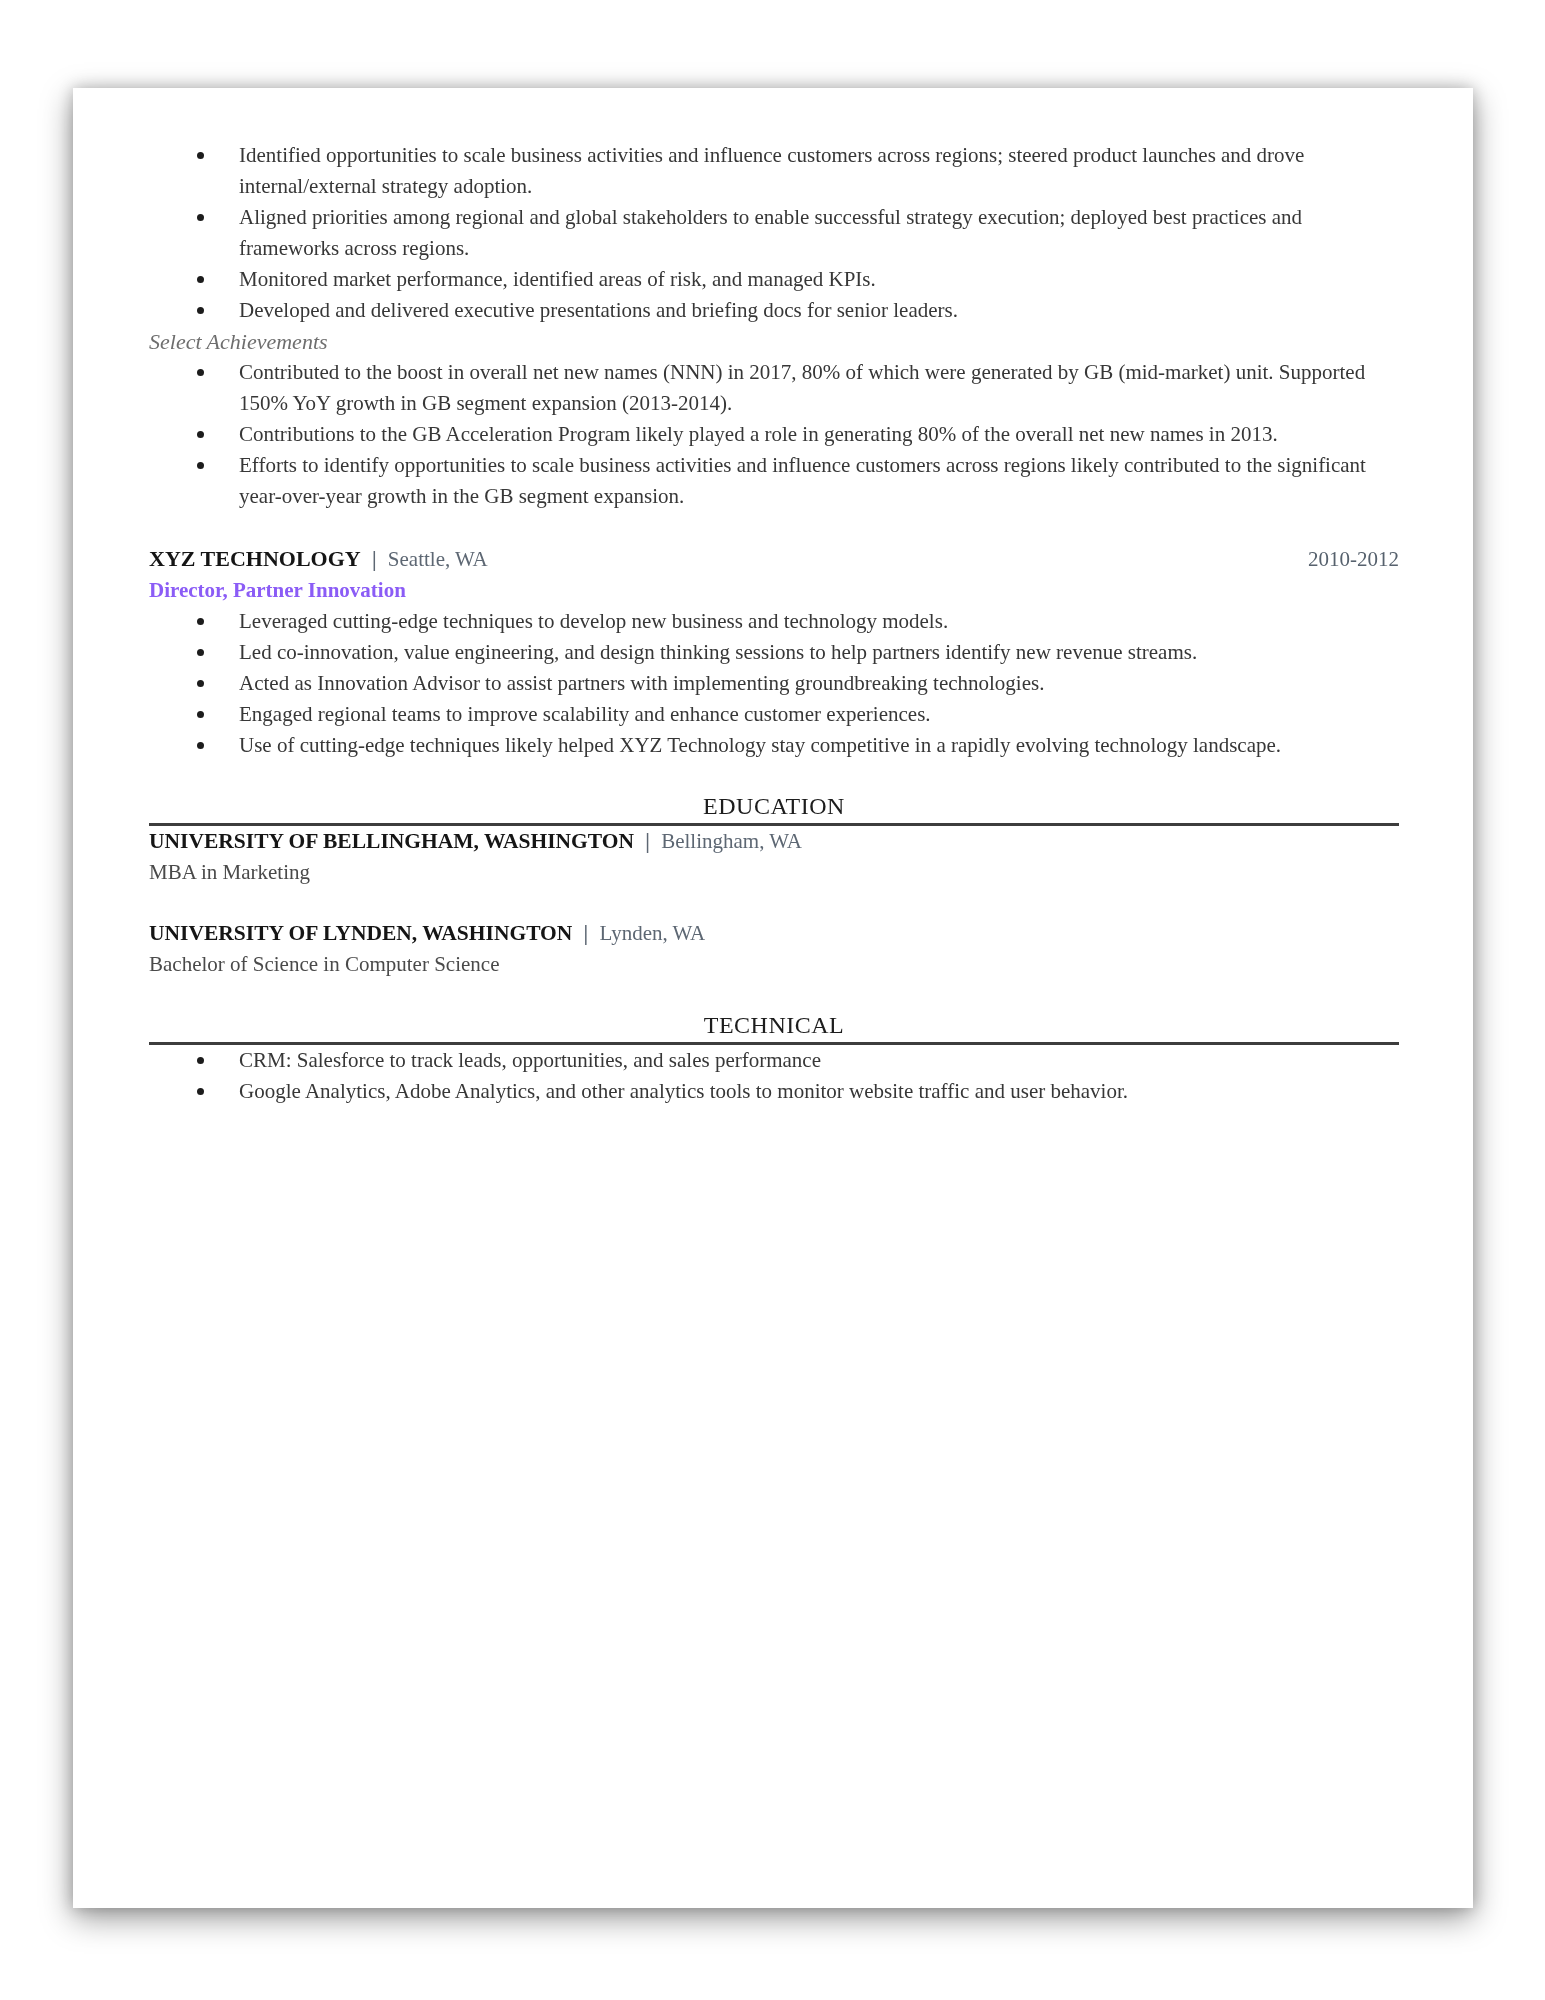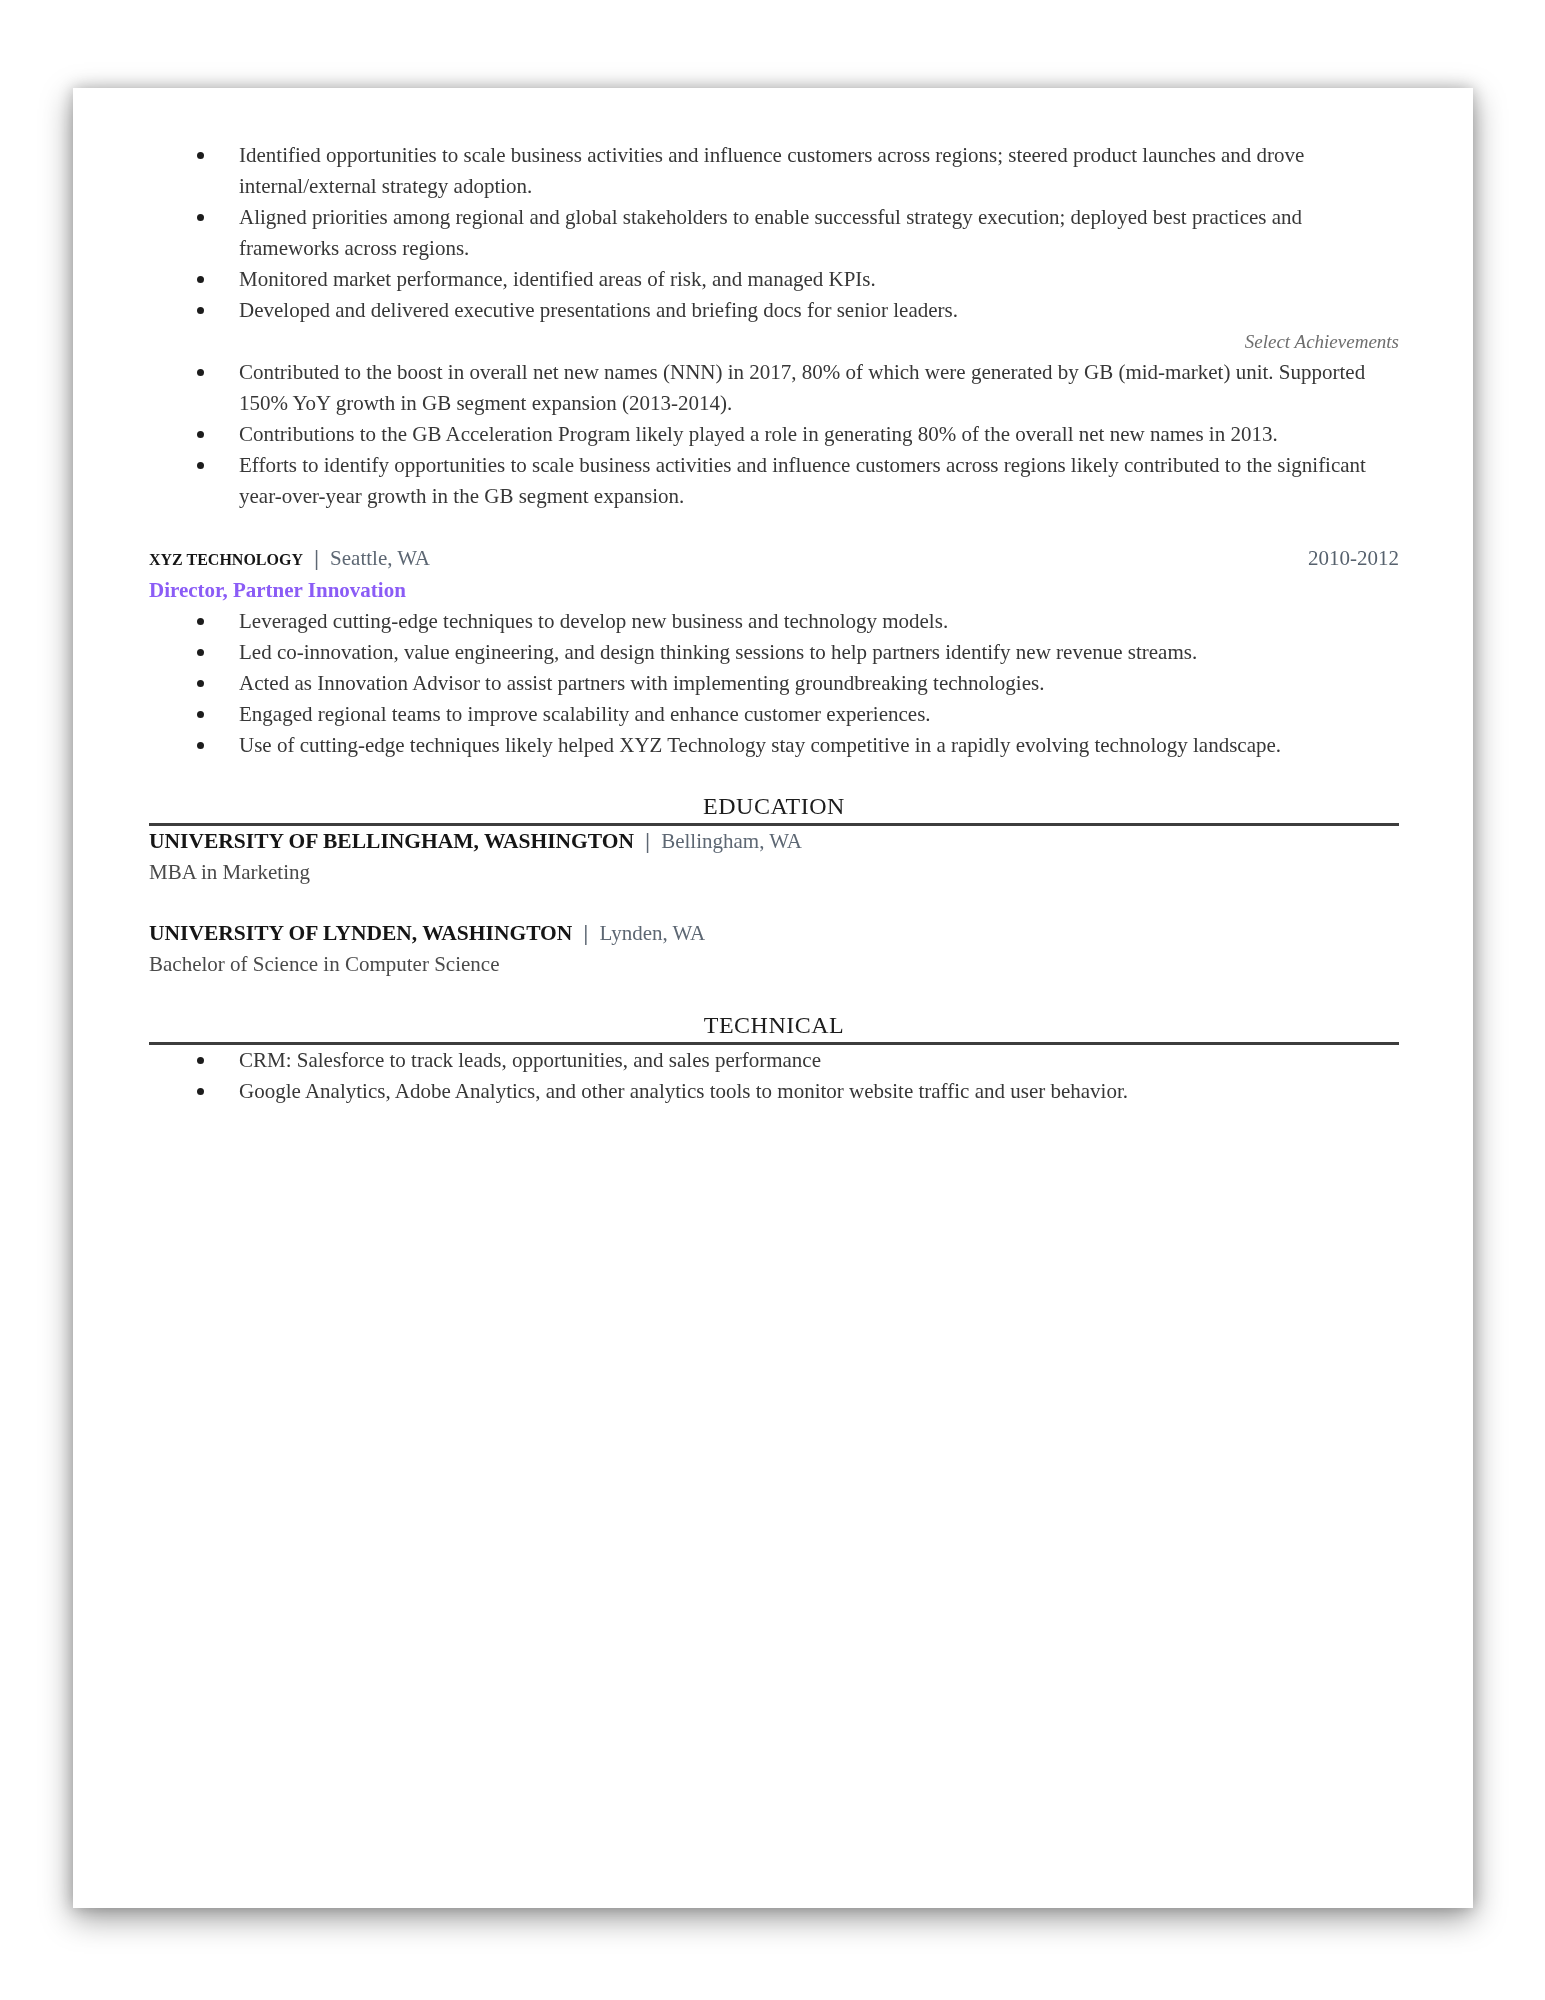--- a/index.html
+++ b/index.html
@@ -36,34 +36,33 @@
   ul.bullets li::before {
     content: "";
     position: absolute;
     left: -42px; top: 12px;
     width: 7px; height: 7px;
     border-radius: 50%;
     background: #1c1c1c;
   }
   .select-achievements {
     font-style: italic;
-    font-size: 19px;
+    font-size: 22px;
     line-height: 31px;
     color: #6e6e6e;
-    text-align: right;
   }
   .job-header {
     display: flex;
     justify-content: space-between;
     align-items: baseline;
     margin-top: 31px;
   }
   .company-name {
     font-weight: bold;
-    font-size: 16px;
+    font-size: 22px;
     color: #151515;
   }
   .divider { color: #5d6773; font-weight: bold; padding: 0 6px; }
   .location { color: #5d6773; margin-top: 29px; }
   .dates { color: #56616d; }
   .job-title {
     font-weight: bold;
     color: #8b5cf6;
   }
   .section { margin-top: 30px; }

